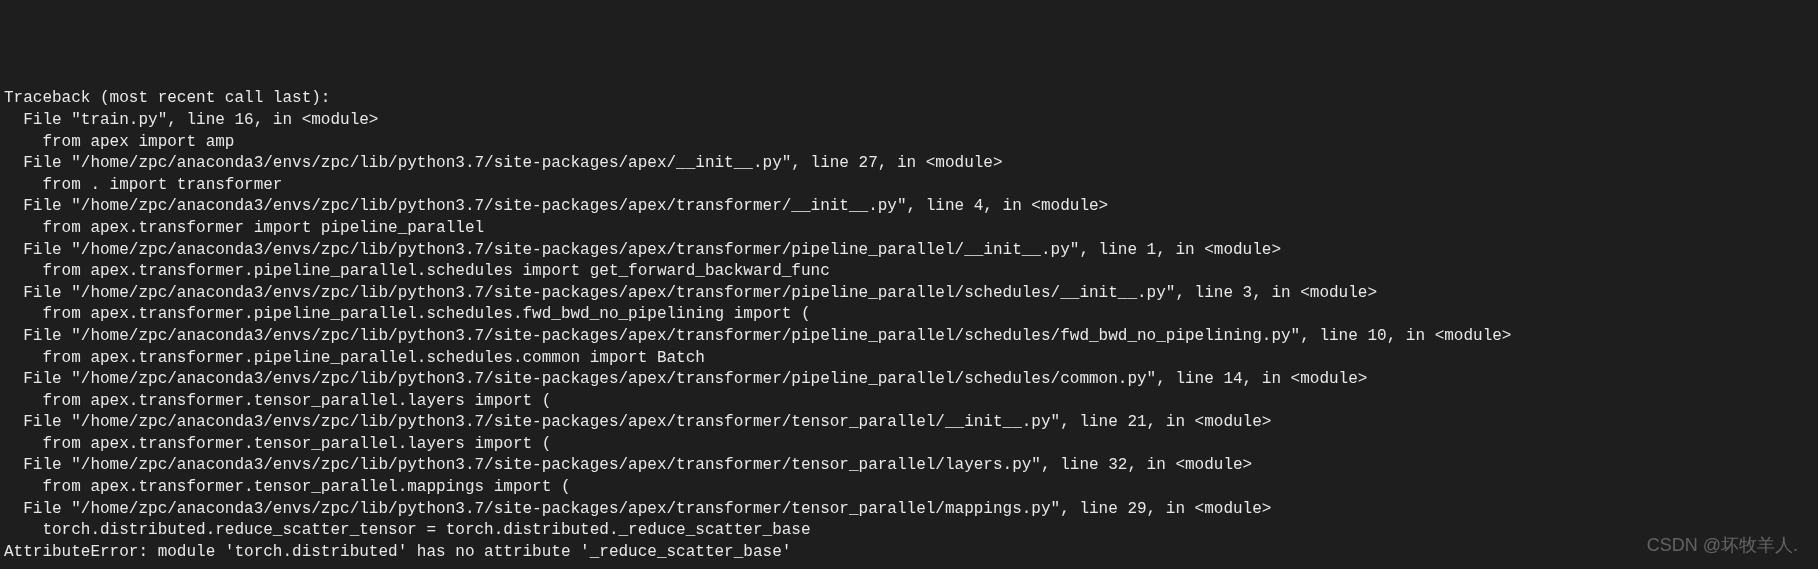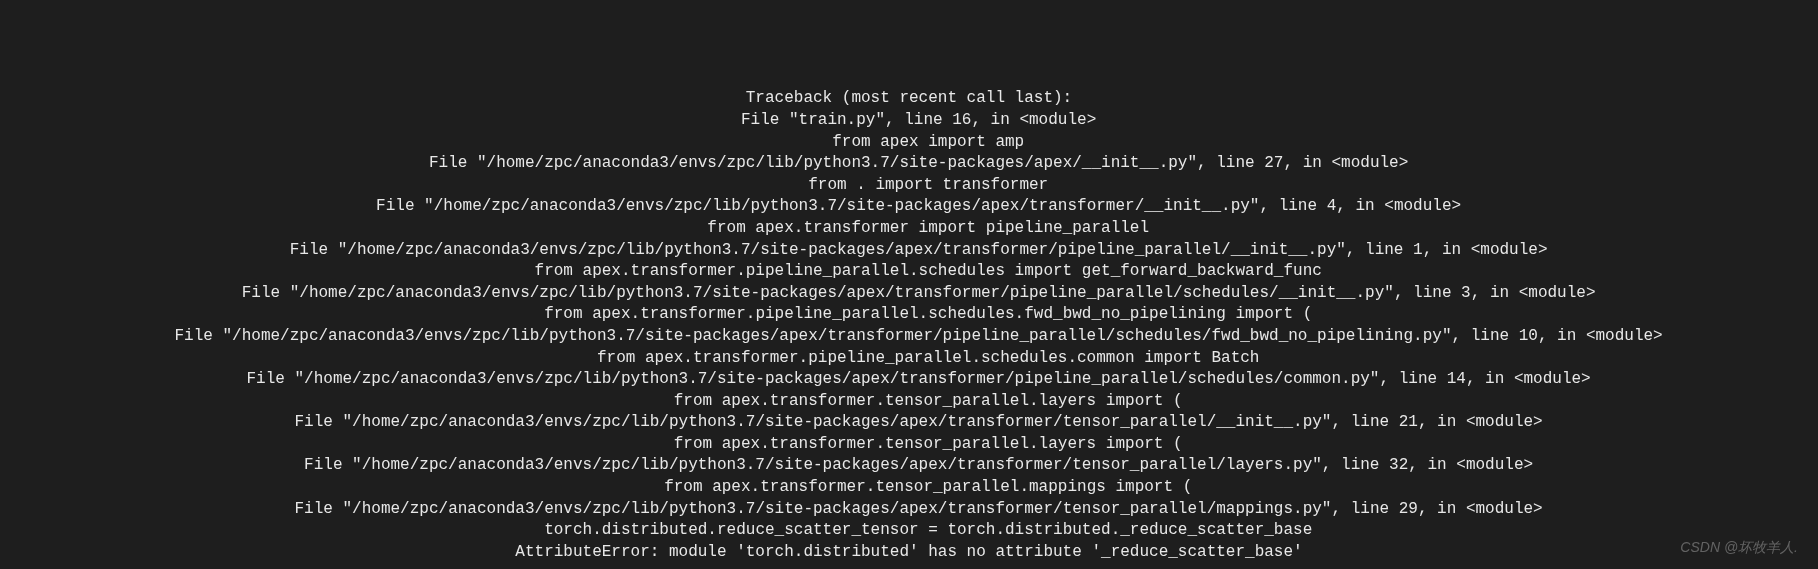--- a/index.html
+++ b/index.html
@@ -1,19 +1,18 @@
 <!DOCTYPE html>
 <html><head>
   <meta charset="utf-8">
   <style>
     * {
       margin: 0;
       padding: 0;
       box-sizing: border-box;
-      text-align: center;
     }
     body {
       background-color: #1e1e1e;
       color: #e8e8e8;
       font-family: 'Consolas', 'Monaco', 'Courier New', monospace;
       font-size: 16px;
       line-height: 1.35;
       padding: 2px 4px;
       white-space: pre;
       overflow-x: hidden;
@@ -23,23 +22,22 @@
     }
     .terminal-output {
       white-space: pre-wrap;
       word-break: break-all;
     }
     .watermark {
       position: absolute;
       bottom: 12px;
       right: 20px;
       color: rgba(200, 200, 200, 0.4);
-      font-size: 14px;
+      font-size: 18px;
       font-family: sans-serif;
-      font-style: italic;
     }
   </style>
 </head>
 <body>
 
 
 
 <div class="terminal-output"><div>Traceback (most recent call last):</div><div>  File "train.py", line 16, in &lt;module&gt;</div><div>    from apex import amp</div><div>  File "/home/zpc/anaconda3/envs/zpc/lib/python3.7/site-packages/apex/__init__.py", line 27, in &lt;module&gt;</div><div>    from . import transformer</div><div>  File "/home/zpc/anaconda3/envs/zpc/lib/python3.7/site-packages/apex/transformer/__init__.py", line 4, in &lt;module&gt;</div><div>    from apex.transformer import pipeline_parallel</div><div>  File "/home/zpc/anaconda3/envs/zpc/lib/python3.7/site-packages/apex/transformer/pipeline_parallel/__init__.py", line 1, in &lt;module&gt;</div><div>    from apex.transformer.pipeline_parallel.schedules import get_forward_backward_func</div><div>  File "/home/zpc/anaconda3/envs/zpc/lib/python3.7/site-packages/apex/transformer/pipeline_parallel/schedules/__init__.py", line 3, in &lt;module&gt;</div><div>    from apex.transformer.pipeline_parallel.schedules.fwd_bwd_no_pipelining import (</div><div>  File "/home/zpc/anaconda3/envs/zpc/lib/python3.7/site-packages/apex/transformer/pipeline_parallel/schedules/fwd_bwd_no_pipelining.py", line 10, in &lt;module&gt;</div><div>    from apex.transformer.pipeline_parallel.schedules.common import Batch</div><div>  File "/home/zpc/anaconda3/envs/zpc/lib/python3.7/site-packages/apex/transformer/pipeline_parallel/schedules/common.py", line 14, in &lt;module&gt;</div><div>    from apex.transformer.tensor_parallel.layers import (</div><div>  File "/home/zpc/anaconda3/envs/zpc/lib/python3.7/site-packages/apex/transformer/tensor_parallel/__init__.py", line 21, in &lt;module&gt;</div><div>    from apex.transformer.tensor_parallel.layers import (</div><div>  File "/home/zpc/anaconda3/envs/zpc/lib/python3.7/site-packages/apex/transformer/tensor_parallel/layers.py", line 32, in &lt;module&gt;</div><div>    from apex.transformer.tensor_parallel.mappings import (</div><div>  File "/home/zpc/anaconda3/envs/zpc/lib/python3.7/site-packages/apex/transformer/tensor_parallel/mappings.py", line 29, in &lt;module&gt;</div><div>    torch.distributed.reduce_scatter_tensor = torch.distributed._reduce_scatter_base</div><div>AttributeError: module 'torch.distributed' has no attribute '_reduce_scatter_base'</div></div>
 <div class="watermark">CSDN @坏牧羊人.</div>
 

